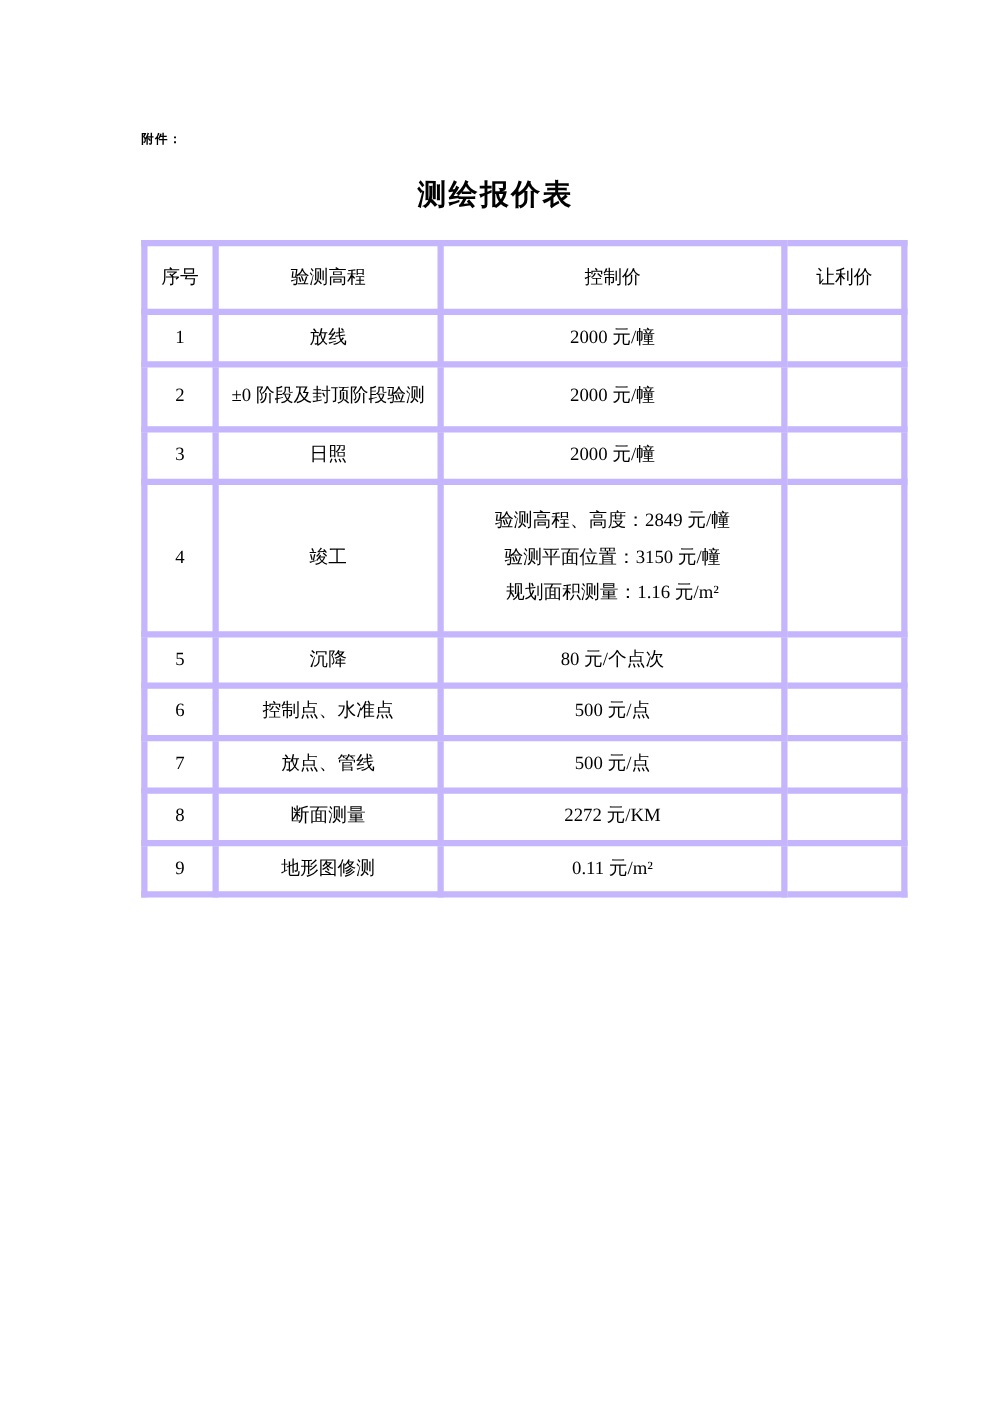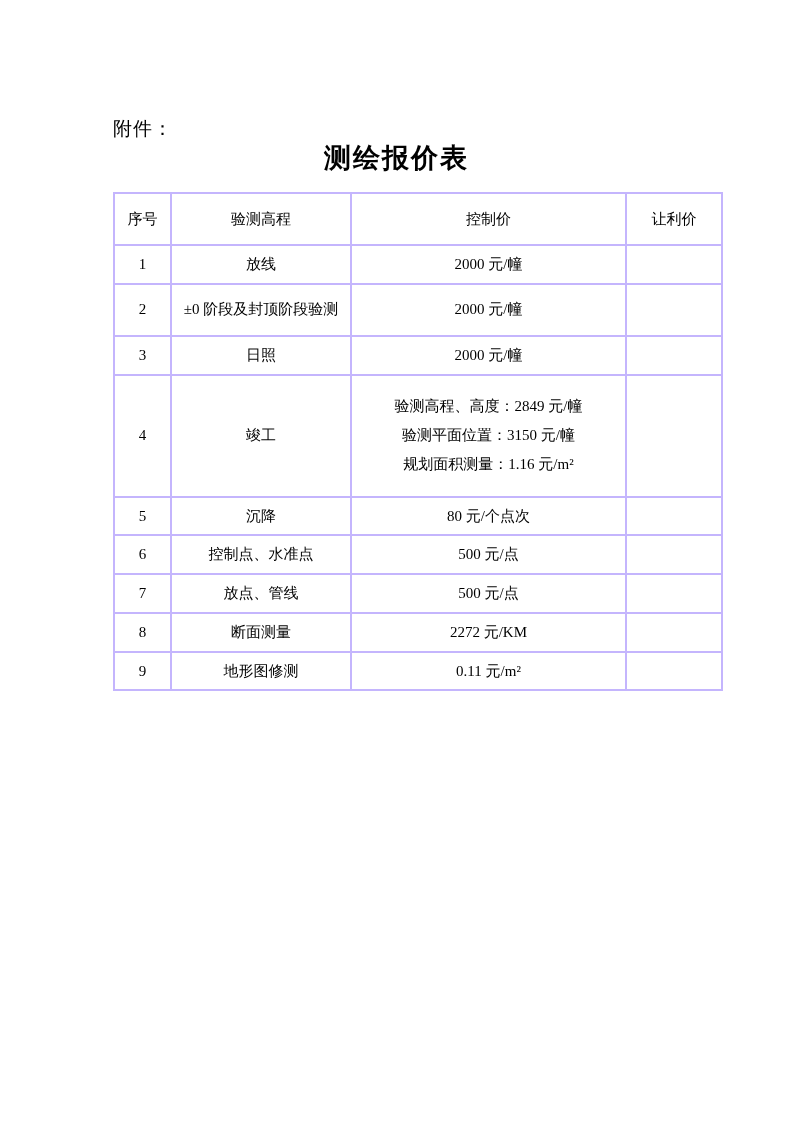--- a/index.html
+++ b/index.html
@@ -17,47 +17,48 @@
   }
   .page {
     position: relative;
     width: 793px;
     height: 1122px;
     box-sizing: border-box;
   }
   .attachment-label {
     position: absolute;
     left: 113px;
-    top: 116px;
+    top: 104px;
     font-family: "DejaVu Sans Mono", monospace;
-    font-size: 19px;
+    font-size: 10px;
     letter-spacing: 1px;
     white-space: nowrap;
+    font-weight: bold;
   }
   .doc-title {
     position: absolute;
     left: 0;
     right: 0;
     top: 140px;
     text-align: center;
-    font-size: 27px;
+    font-size: 23px;
     font-weight: bold;
     letter-spacing: 2px;
     font-family: "Liberation Sans", "DejaVu Sans", sans-serif;
   }
   table.quote-table {
     position: absolute;
     left: 113px;
     top: 192px;
     width: 608px;
     border-collapse: collapse;
     table-layout: fixed;
   }
   table.quote-table td, table.quote-table th {
-    border: 2px solid #c4b5fd;
+    border: 5px solid #c4b5fd;
     text-align: center;
     vertical-align: middle;
     font-size: 15px;
     font-weight: normal;
     padding: 6px 4px;
     line-height: 1.65;
   }
   col.c-no    { width: 57px; }
   col.c-name  { width: 180px; }
   col.c-price { width: 275px; }

